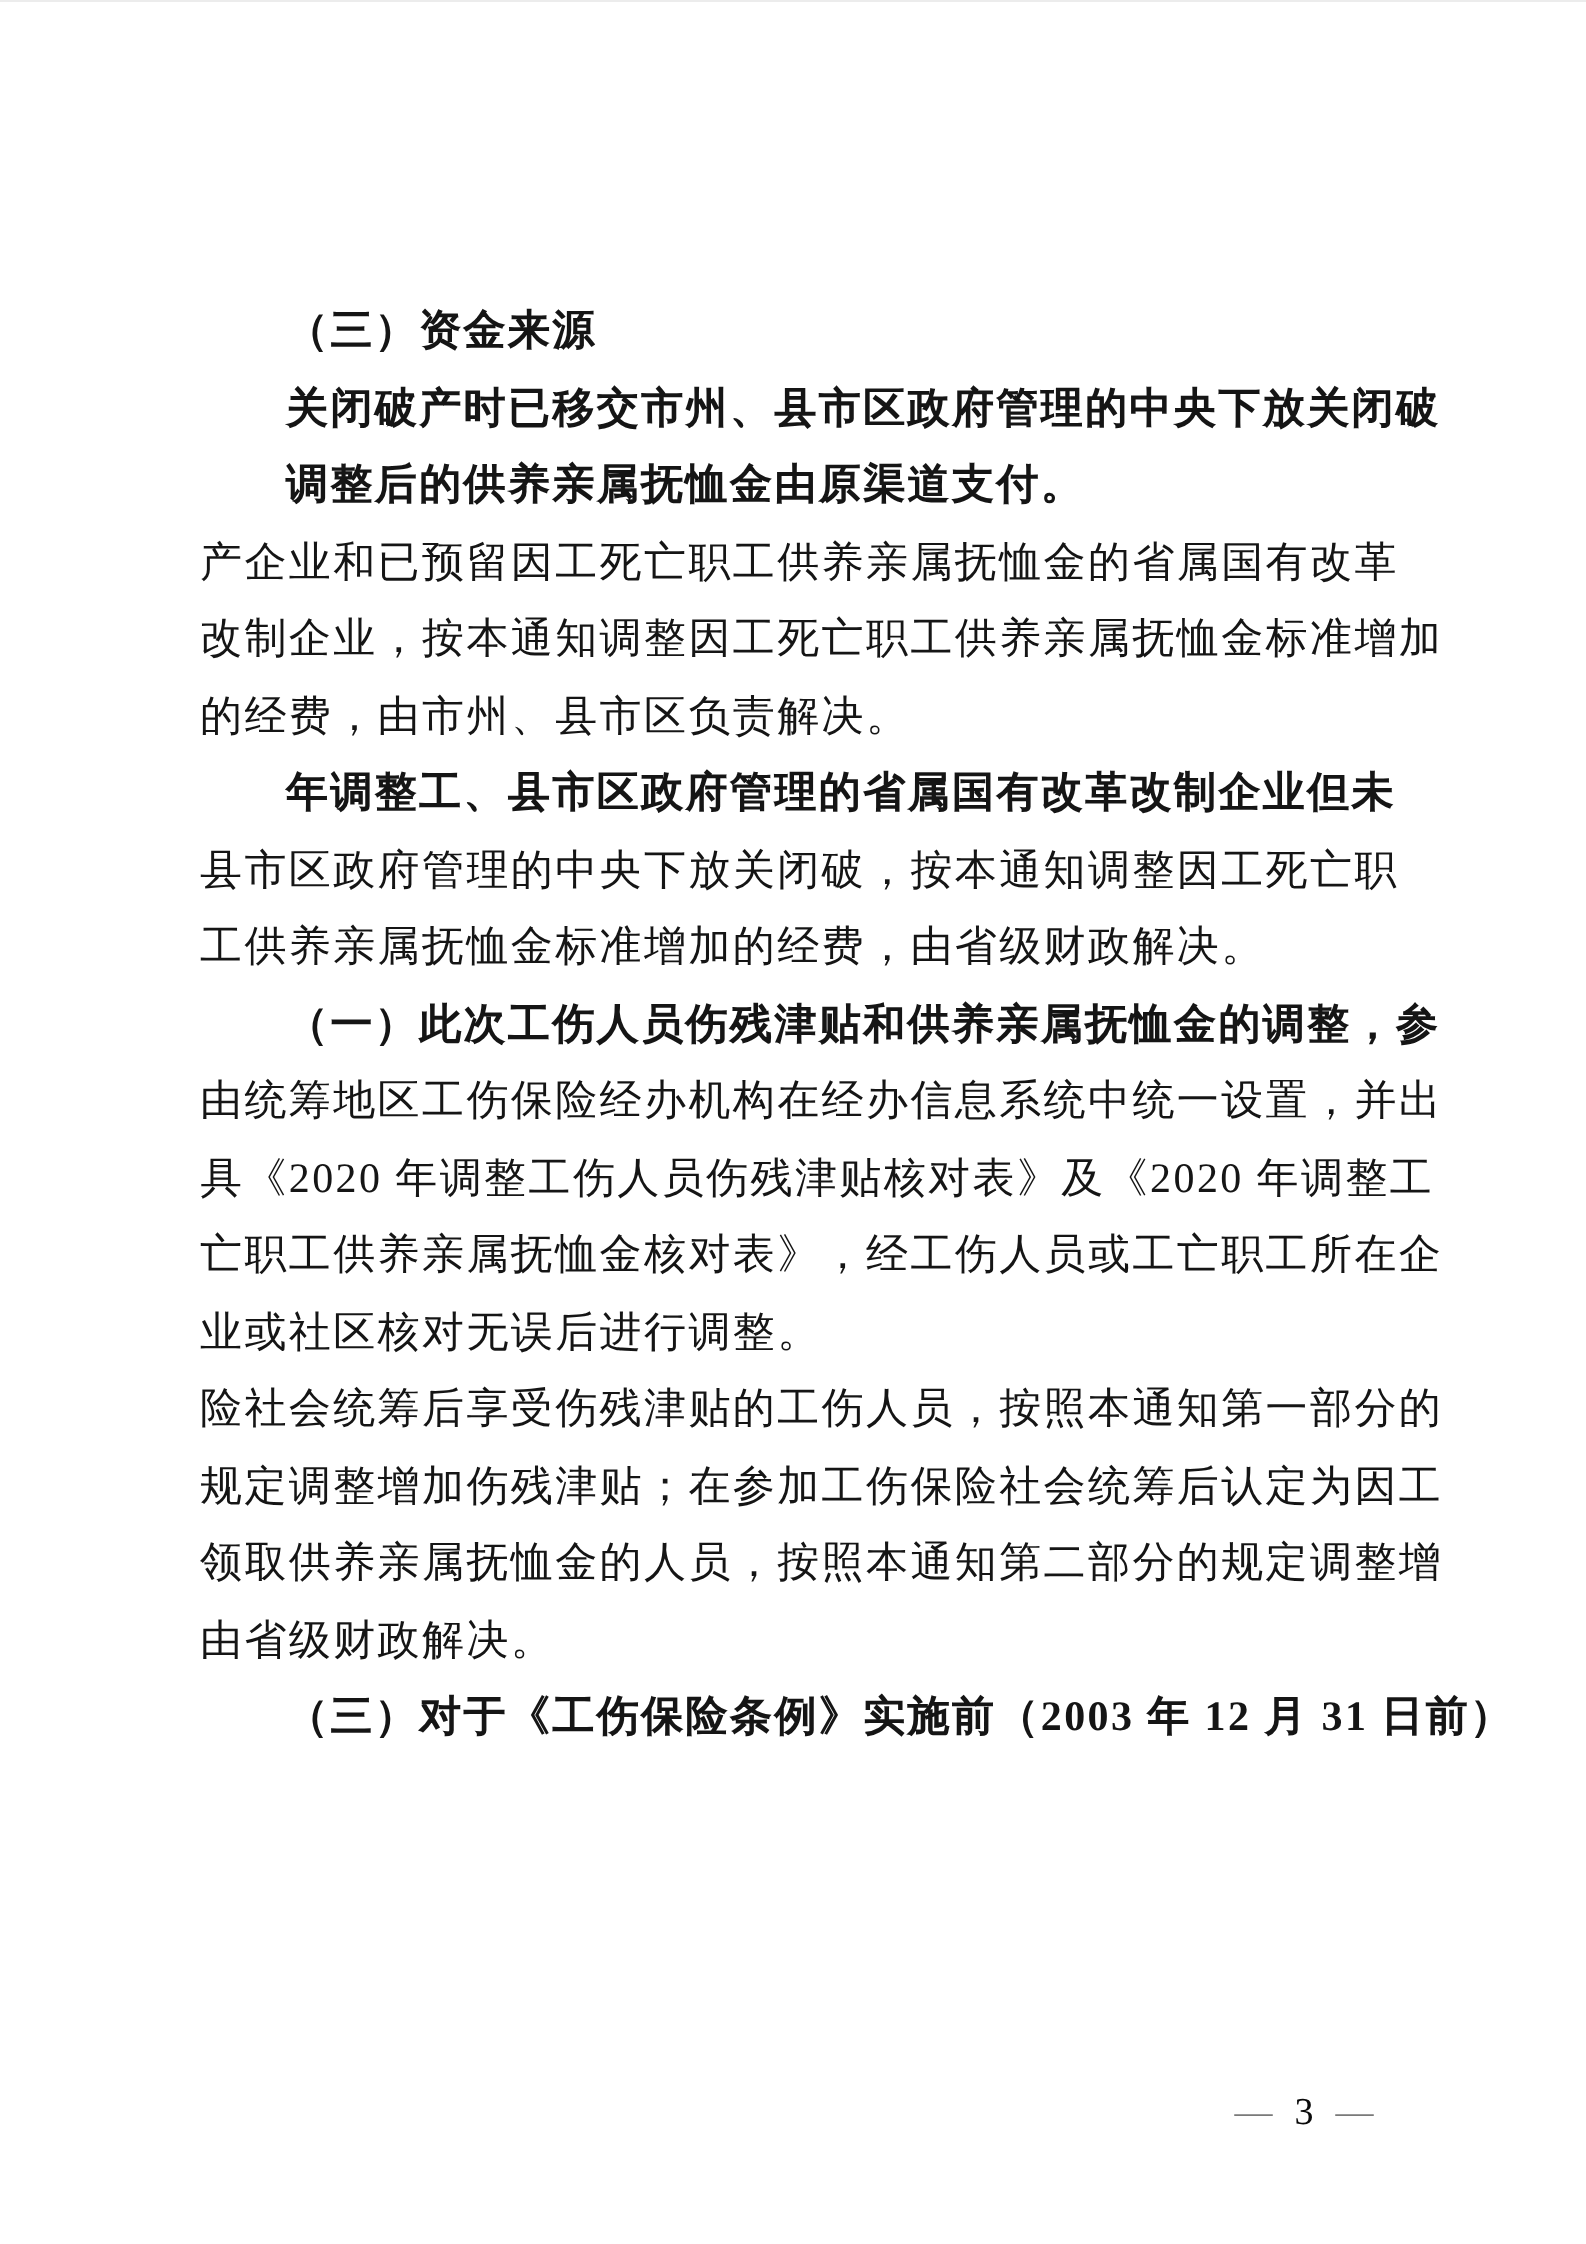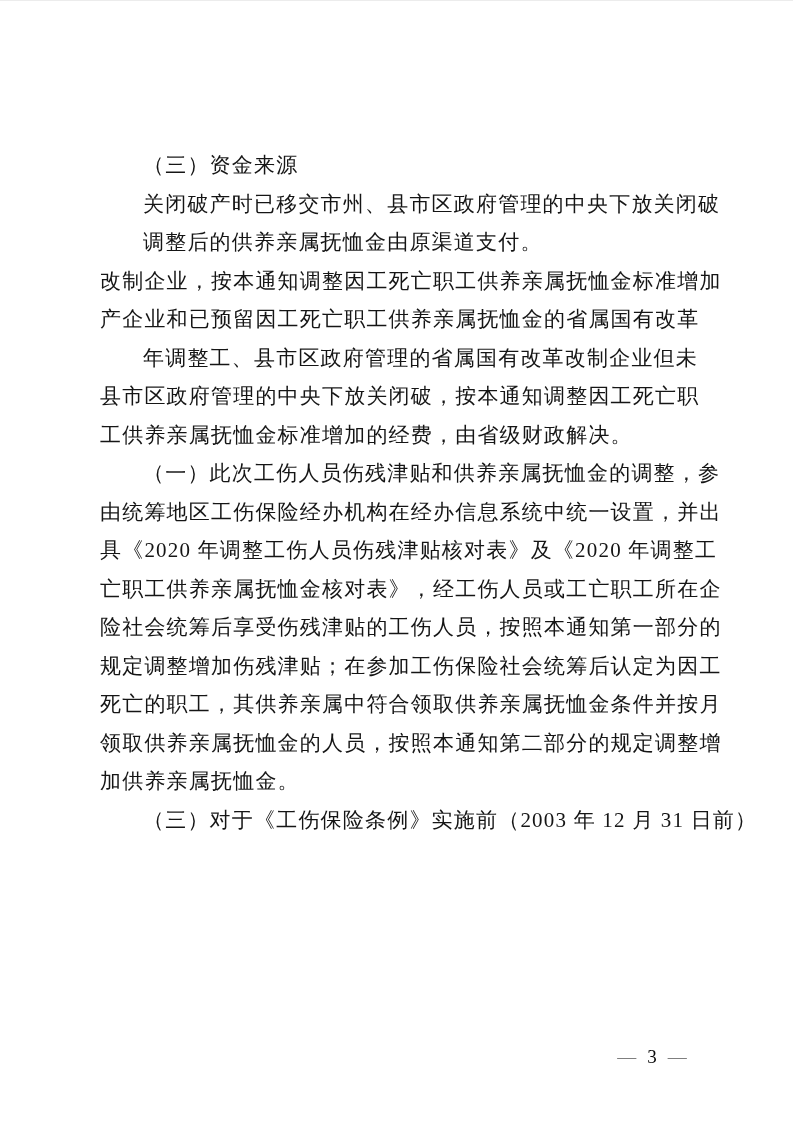--- a/index.html
+++ b/index.html
@@ -31,20 +31,21 @@
   .line {
     font-size: 21px;
     line-height: 38.5px;
     letter-spacing: 1.2px;
     color: #151515;
     white-space: nowrap;
     text-align: left;
   }
   .indent {
     padding-left: 43px;
+    font-weight: bold;
   }
   .heading {
     font-family: "Liberation Sans", "DejaVu Sans", sans-serif;
     font-weight: 700;
     letter-spacing: 2.2px;
     color: #0d0d0d;
   }
   .page-footer {
     position: absolute;
     top: 1041px;
@@ -67,33 +68,34 @@
   }
 </style>
 </head>
 <body>
 
 <div class="doc-page">
   <div class="text-block">
     <div class="line indent">（三）资金来源</div>
     <div class="line indent">关闭破产时已移交市州、县市区政府管理的中央下放关闭破</div>
     <div class="line indent">调整后的供养亲属抚恤金由原渠道支付。</div>
+    <div class="line">产企业和已预留因工死亡职工供养亲属抚恤金的省属国有改革</div>
     <div class="line">改制企业，按本通知调整因工死亡职工供养亲属抚恤金标准增加</div>
-    <div class="line">产企业和已预留因工死亡职工供养亲属抚恤金的省属国有改革</div>
+    <div class="line">的经费，由市州、县市区负责解决。</div>
     <div class="line indent">年调整工、县市区政府管理的省属国有改革改制企业但未</div>
     <div class="line">县市区政府管理的中央下放关闭破，按本通知调整因工死亡职</div>
     <div class="line">工供养亲属抚恤金标准增加的经费，由省级财政解决。</div>
     <div class="line indent">（一）此次工伤人员伤残津贴和供养亲属抚恤金的调整，参</div>
     <div class="line">由统筹地区工伤保险经办机构在经办信息系统中统一设置，并出</div>
     <div class="line">具《2020 年调整工伤人员伤残津贴核对表》及《2020 年调整工</div>
     <div class="line">亡职工供养亲属抚恤金核对表》，经工伤人员或工亡职工所在企</div>
+    <div class="line">业或社区核对无误后进行调整。</div>
     <div class="line">险社会统筹后享受伤残津贴的工伤人员，按照本通知第一部分的</div>
     <div class="line">规定调整增加伤残津贴；在参加工伤保险社会统筹后认定为因工</div>
-    <div class="line">死亡的职工，其供养亲属中符合领取供养亲属抚恤金条件并按月</div>
     <div class="line">领取供养亲属抚恤金的人员，按照本通知第二部分的规定调整增</div>
-    <div class="line">加供养亲属抚恤金。</div>
+    <div class="line">由省级财政解决。</div>
     <div class="line indent">（三）对于《工伤保险条例》实施前（2003 年 12 月 31 日前）</div>
   </div>
 
   <div class="page-footer">
     <span class="dash">—</span><span class="num">3</span><span class="dash">—</span>
   </div>
 </div>
 
 </body></html>

